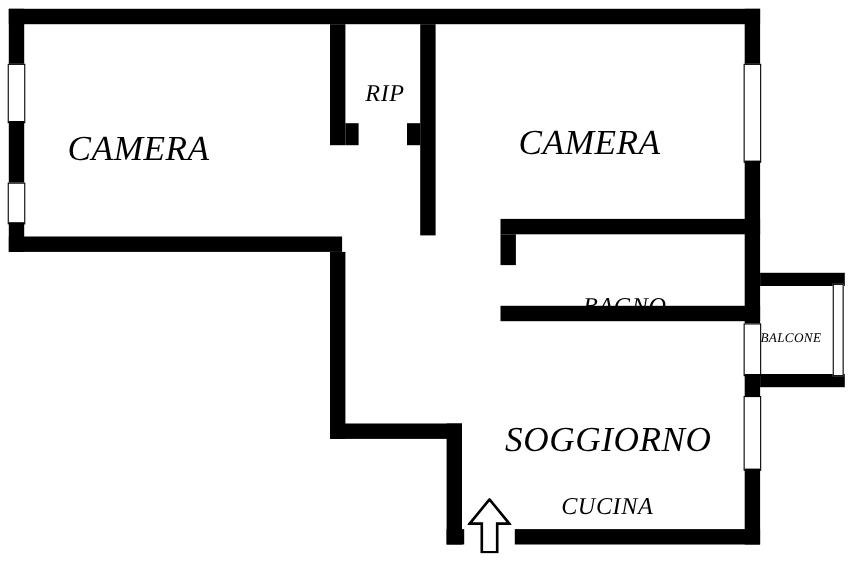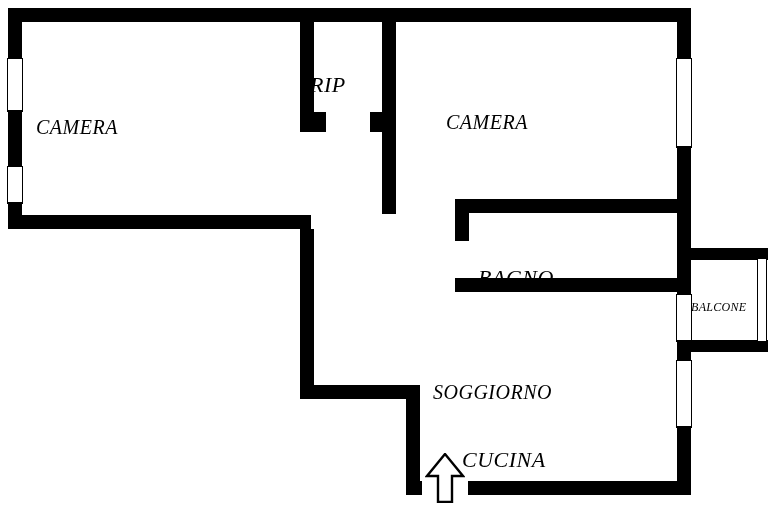--- a/index.html
+++ b/index.html
@@ -21,25 +21,26 @@
   .railing {
     position: absolute;
     background: #ffffff;
     border: 1px solid #000000;
     box-sizing: border-box;
   }
   .label {
     position: absolute;
     font-style: italic;
     color: #000000;
+    text-align: center;
     white-space: nowrap;
     letter-spacing: 0.5px;
     line-height: 1.15;
   }
-  .lbl-big   { font-size: 20px; }
+  .lbl-big   { font-size: 32px; }
   .lbl-mid   { font-size: 22px; }
   .lbl-small { font-size: 12px; letter-spacing: 0.3px; }
   .arrow { position: absolute; }
 </style>
 </head>
 <body>
 
 <div class="plan">
 
   <div class="wall" style="left:8px;top:8px;width:683px;height:14px;"></div>

